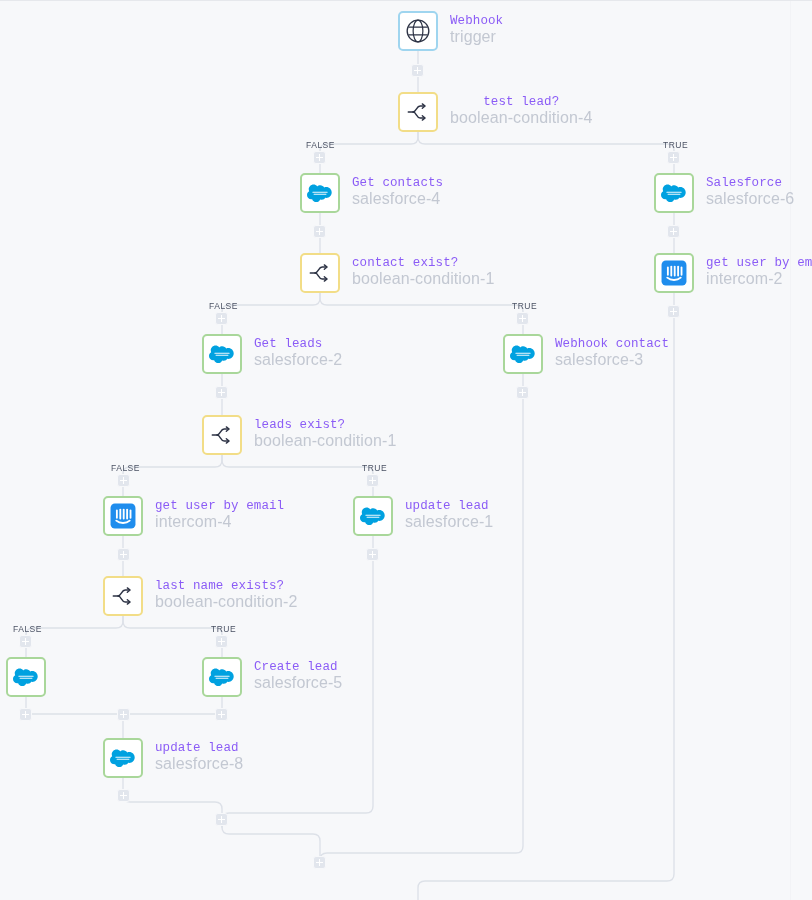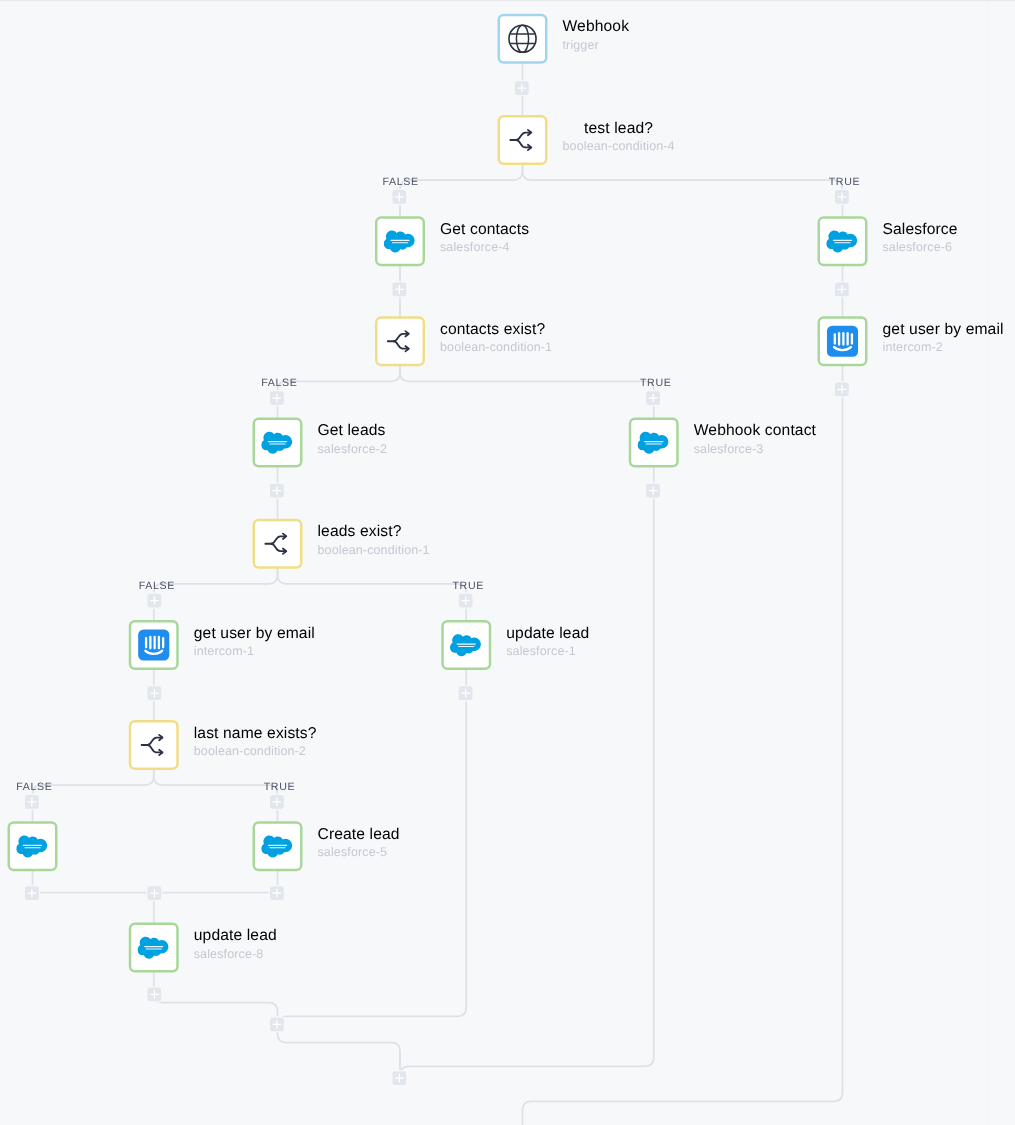--- a/index.html
+++ b/index.html
@@ -45,26 +45,27 @@
   .node.action   { border: 2px solid #a9d79a; }
   .node.cond     { border: 2px solid #f2dd87; }
 
   .node-label {
     position: absolute;
     white-space: nowrap;
     pointer-events: none;
   }
   .node-title {
     font-size: 12.5px;
-    color: #000000;
+    color: #8b5cf6;
     line-height: 15px;
     letter-spacing: .1px;
+    font-family: Liberation Mono, monospace;
   }
   .node-sub {
-    font-size: 10px;
+    font-size: 16px;
     color: #c3c8d2;
     line-height: 14px;
     margin-top: 1px;
     letter-spacing: .1px;
   }
   .plus {
     position: absolute;
     width: 13px;
     height: 13px;
     border-radius: 3px;
@@ -220,21 +221,21 @@
         <path d="M15 24c6 0 6-11 13-11h8"></path>
         <path d="M15 24c6 0 6 11 13 11h8"></path>
       </g>
       <g fill="none" stroke="#2c3244" stroke-width="2.6" stroke-linecap="round" stroke-linejoin="round">
         <path d="M32 9l5 4-5 4"></path>
         <path d="M32 31l5 4-5 4"></path>
       </g>
     </svg>
     </div>
     <div class="node-label" style="left: 352px; top: 255px;">
-      <div class="node-title">contacts exist?</div>
+      <div class="node-title">contact exist?</div>
       <div class="node-sub">boolean-condition-1</div>
     </div>
     <div class="node action" style="left: 654px; top: 252px;">
       <svg class="ic-box" viewBox="0 0 48 48">
       <rect x="1" y="1" width="46" height="46" rx="8" fill="#1f8ded"></rect>
       <g fill="#ffffff">
         <rect x="11" y="12" width="3.4" height="17" rx="1.7"></rect>
         <rect x="17.3" y="10.5" width="3.4" height="20" rx="1.7"></rect>
         <rect x="23.6" y="10.5" width="3.4" height="20" rx="1.7"></rect>
         <rect x="29.9" y="10.5" width="3.4" height="20" rx="1.7"></rect>
@@ -298,21 +299,21 @@
         <rect x="17.3" y="10.5" width="3.4" height="20" rx="1.7"></rect>
         <rect x="23.6" y="10.5" width="3.4" height="20" rx="1.7"></rect>
         <rect x="29.9" y="10.5" width="3.4" height="20" rx="1.7"></rect>
         <rect x="36.2" y="12" width="3.4" height="17" rx="1.7"></rect>
         <path d="M11.6 32.6c3.3 2.9 7.6 4.4 12.4 4.4s9.1-1.5 12.4-4.4" stroke="#ffffff" stroke-width="3.4" stroke-linecap="round" fill="none"></path>
       </g>
     </svg>
     </div>
     <div class="node-label" style="left: 155px; top: 498px;">
       <div class="node-title">get user by email</div>
-      <div class="node-sub">intercom-1</div>
+      <div class="node-sub">intercom-4</div>
     </div>
     <div class="node action" style="left: 353px; top: 495px;">
       <svg class="sf-cloud" viewBox="0 0 64 44">
       <path d="M24.8 6.2c2-2.1 4.8-3.4 7.9-3.4 4.1 0 7.7 2.3 9.6 5.7 1.6-.7 3.4-1.1 5.3-1.1 7.3 0 13.2 6 13.2 13.3s-5.9 13.3-13.2 13.3c-.9 0-1.8-.1-2.6-.3-1.6 2.9-4.7 4.9-8.3 4.9-1.5 0-2.9-.3-4.2-.9-1.6 3.8-5.4 6.5-9.8 6.5-4.6 0-8.5-2.9-10-7-.7.1-1.4.2-2.1.2C4.7 37.4 0 32.6 0 26.7c0-4 2.1-7.4 5.3-9.3-.6-1.4-1-3-1-4.6C4.3 6.2 9.6.9 16.1.9c3.5 0 6.7 1.6 8.7 4.1z" fill="#00a1e0"></path>
       <g fill="#ffffff" opacity="0.92">
         <rect x="13" y="19" width="38" height="2.4" rx="1.2"></rect>
         <rect x="16" y="24" width="32" height="2.1" rx="1"></rect>
       </g>
     </svg>
     </div>

